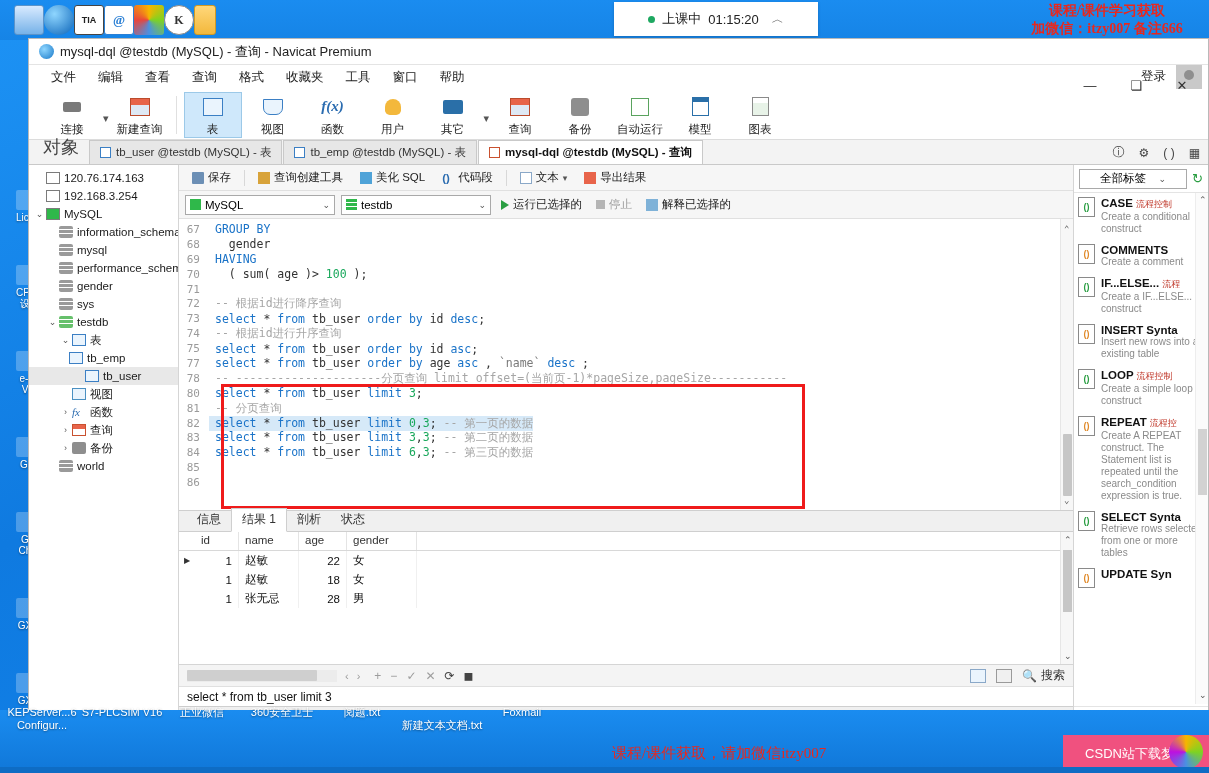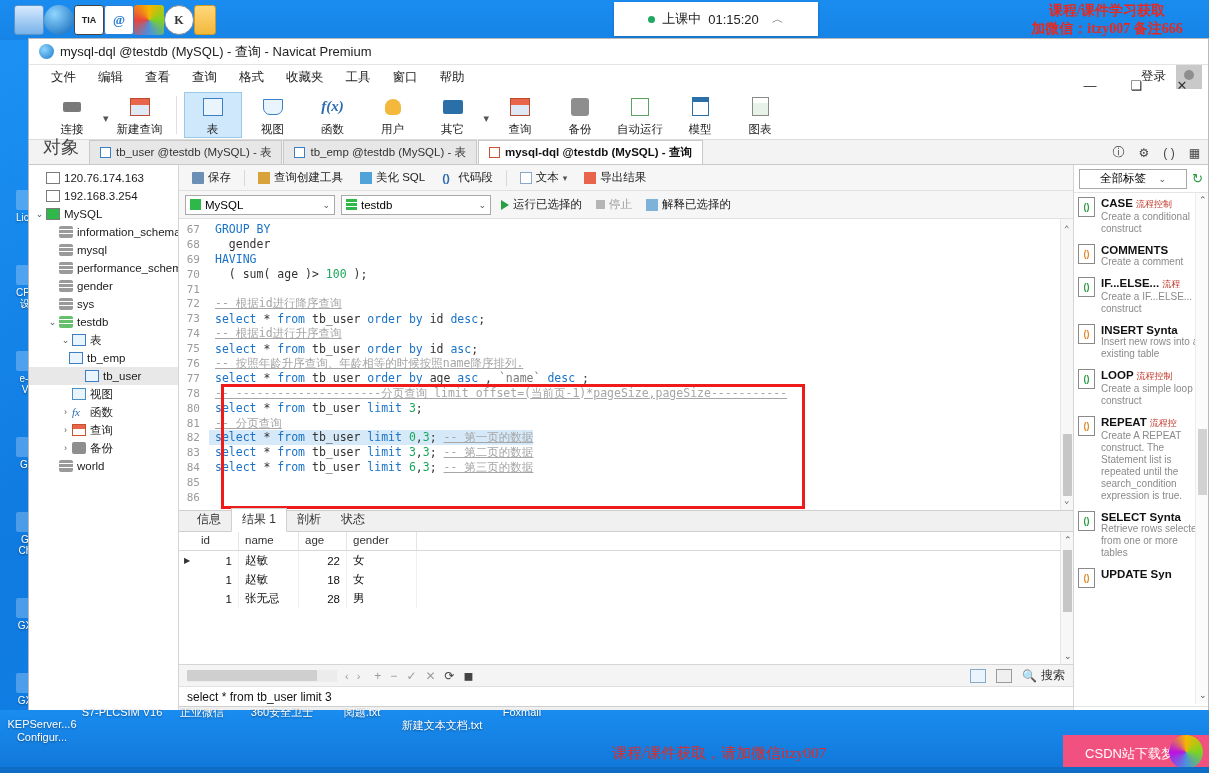--- a/index.html
+++ b/index.html
@@ -133,21 +133,21 @@
 
   
   .editor { flex: 1; position: relative; background:#fff; overflow:hidden;
      font-family:"DejaVu Sans Mono","Liberation Mono", monospace; font-size: 11.5px;}
   .code-line { display:flex; height: 14.9px; align-items:center; white-space: pre;}
   .ln { width: 30px; text-align:right; padding-right: 9px; color:#9a9a9a; flex:0 0 30px;
      font-size: 11px;}
   .ctext { padding-left: 6px; color:#333;text-align:right; }
   .kw { color:#1a73c8; }
   .num { color:#1aa85c; }
-  .cmt { color:#a6a6a6;text-decoration:underline; }
+  .cmt { color:#a6a6a6; }
   .str { color:#7a7a7a; }
   .hl { background:#d6e9f8; }
   .redbox { position:absolute; left: 42px; top: 165px; width: 584px; height: 125px;
      border: 3px solid #ef1b1b; pointer-events:none; }
   .ed-scroll { position:absolute; right:0; top:0; width: 13px; height:100%;
      background:#f7f7f7; border-left:1px solid #e6e6e6;}
   .ed-scroll .thumb { position:absolute; left:2px; top: 215px; width:9px; height: 62px;
      background:#c6c6c6; border-radius:1px;}
   .ed-scroll .up { position:absolute; left:3px; top:5px; font-size:9px; color:#555;}
   .ed-scroll .dn { position:absolute; left:3px; bottom:5px; font-size:9px; color:#555;}
@@ -551,21 +551,20 @@
           <div id="codeArea" style="padding-top:3px;">
               <div class="code-line"><span class="ln">67</span><span class="ctext"><span class="kw">GROUP BY</span></span></div>
               <div class="code-line"><span class="ln">68</span><span class="ctext"><span>  gender</span></span></div>
               <div class="code-line"><span class="ln">69</span><span class="ctext"><span class="kw">HAVING</span></span></div>
               <div class="code-line"><span class="ln">70</span><span class="ctext"><span>  ( sum( age )&gt; </span><span class="num">100</span><span> );</span></span></div>
               <div class="code-line"><span class="ln">71</span><span class="ctext"><span></span></span></div>
               <div class="code-line"><span class="ln">72</span><span class="ctext"><span class="cmt">-- 根据id进行降序查询</span></span></div>
               <div class="code-line"><span class="ln">73</span><span class="ctext"><span class="kw">select</span><span> * </span><span class="kw">from</span><span> tb_user </span><span class="kw">order by</span><span> id </span><span class="kw">desc</span><span>;</span></span></div>
               <div class="code-line"><span class="ln">74</span><span class="ctext"><span class="cmt">-- 根据id进行升序查询</span></span></div>
               <div class="code-line"><span class="ln">75</span><span class="ctext"><span class="kw">select</span><span> * </span><span class="kw">from</span><span> tb_user </span><span class="kw">order by</span><span> id </span><span class="kw">asc</span><span>;</span></span></div>
-              <div class="code-line"><span class="ln">76</span><span class="ctext"><span class="cmt">-- 按照年龄升序查询、年龄相等的时候按照name降序排列.</span></span></div>
               <div class="code-line"><span class="ln">77</span><span class="ctext"><span class="kw">select</span><span> * </span><span class="kw">from</span><span> tb_user </span><span class="kw">order by</span><span> age </span><span class="kw">asc</span><span> , </span><span class="str">`name`</span><span> </span><span class="kw">desc</span><span> ;</span></span></div>
               <div class="code-line"><span class="ln">78</span><span class="ctext"><span class="cmt">-- ---------------------分页查询 limit offset=(当前页-1)*pageSize,pageSize-----------</span></span></div>
               <div class="code-line"><span class="ln">80</span><span class="ctext"><span class="kw">select</span><span> * </span><span class="kw">from</span><span> tb_user </span><span class="kw">limit</span><span> </span><span class="num">3</span><span>;</span></span></div>
               <div class="code-line"><span class="ln">81</span><span class="ctext"><span class="cmt">-- 分页查询</span></span></div>
               <div class="code-line"><span class="ln">82</span><span class="ctext hl"><span class="kw">select</span><span> * </span><span class="kw">from</span><span> tb_user </span><span class="kw">limit</span><span> </span><span class="num">0</span><span>,</span><span class="num">3</span><span>; </span><span class="cmt">-- 第一页的数据</span></span></div>
               <div class="code-line"><span class="ln">83</span><span class="ctext"><span class="kw">select</span><span> * </span><span class="kw">from</span><span> tb_user </span><span class="kw">limit</span><span> </span><span class="num">3</span><span>,</span><span class="num">3</span><span>; </span><span class="cmt">-- 第二页的数据</span></span></div>
               <div class="code-line"><span class="ln">84</span><span class="ctext"><span class="kw">select</span><span> * </span><span class="kw">from</span><span> tb_user </span><span class="kw">limit</span><span> </span><span class="num">6</span><span>,</span><span class="num">3</span><span>; </span><span class="cmt">-- 第三页的数据</span></span></div>
               <div class="code-line"><span class="ln">85</span><span class="ctext"><span></span></span></div>
               <div class="code-line"><span class="ln">86</span><span class="ctext"><span></span></span></div>
             </div>
@@ -748,21 +747,21 @@
       <div>—</div>
       <div>❏</div>
       <div>✕</div>
     </div>
   </div>
 
   <div class="playov"></div>
 
   <div class="btaskbar"></div>
   <div class="tnames" id="tnames">
-      <div class="tn" style="left: 0px; top: 12px;">KEPServer...6 Configur...</div>
+      <div class="tn" style="left: 0px; top: 0px;">KEPServer...6 Configur...</div>
       <div class="tn" style="left: 80px; top: 0px;">S7-PLCSIM V16</div>
       <div class="tn" style="left: 160px; top: 0px;">正业微信</div>
       <div class="tn" style="left: 240px; top: 0px;">360安全卫士</div>
       <div class="tn" style="left: 320px; top: 0px;">阅题.txt</div>
       <div class="tn" style="left: 400px; top: 13px;">新建文本文档.txt</div>
       <div class="tn" style="left: 480px; top: 0px;">Foxmail</div>
     </div>
   <div class="redpromo-bot">课程/课件获取，请加微信itzy007</div>
   <div class="pinkbox">CSDN站下载梦野</div>
   <div class="circlelogo"></div>

